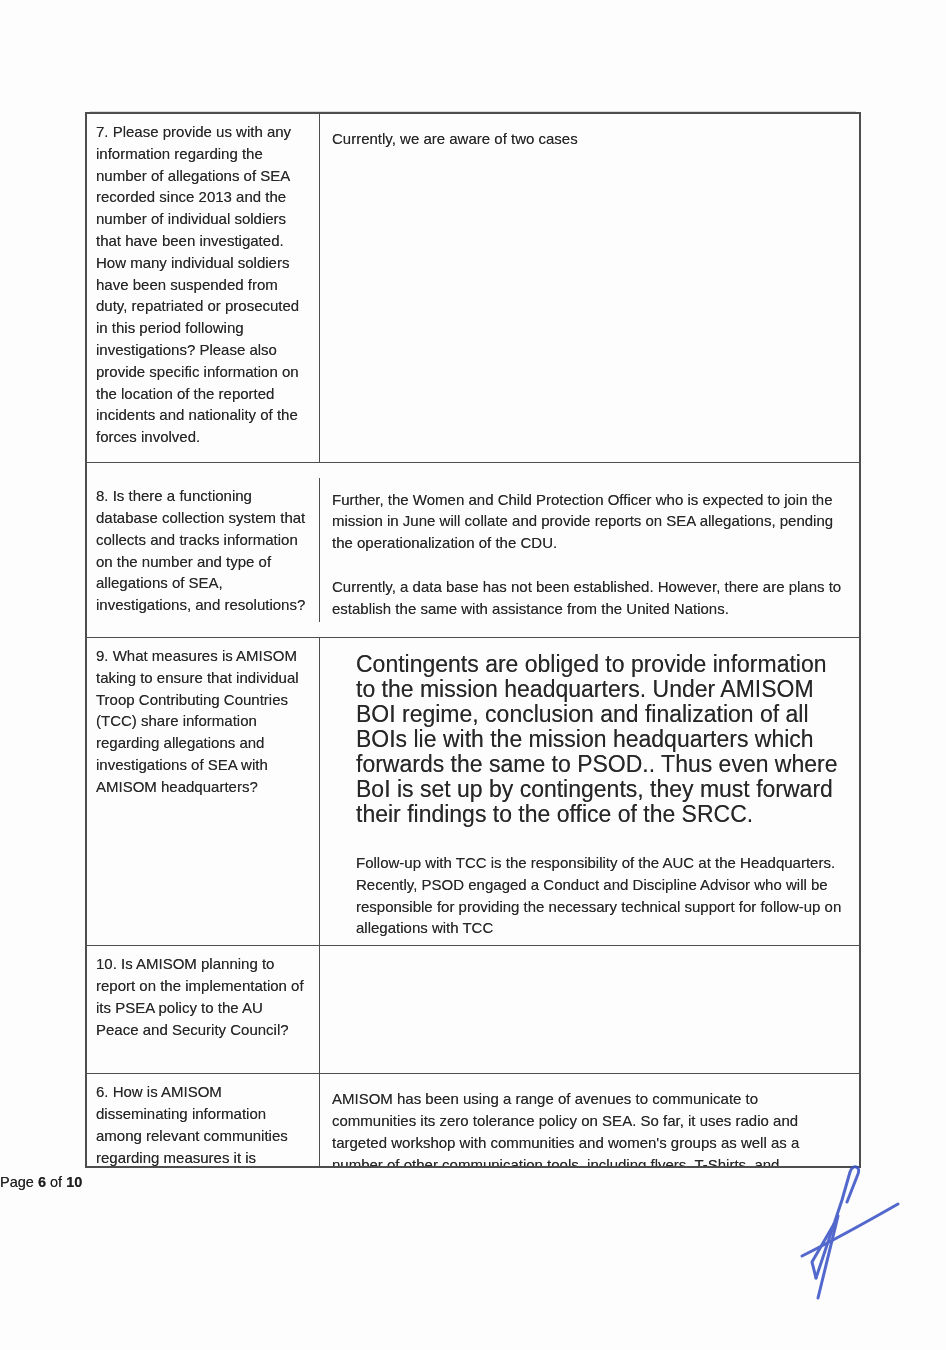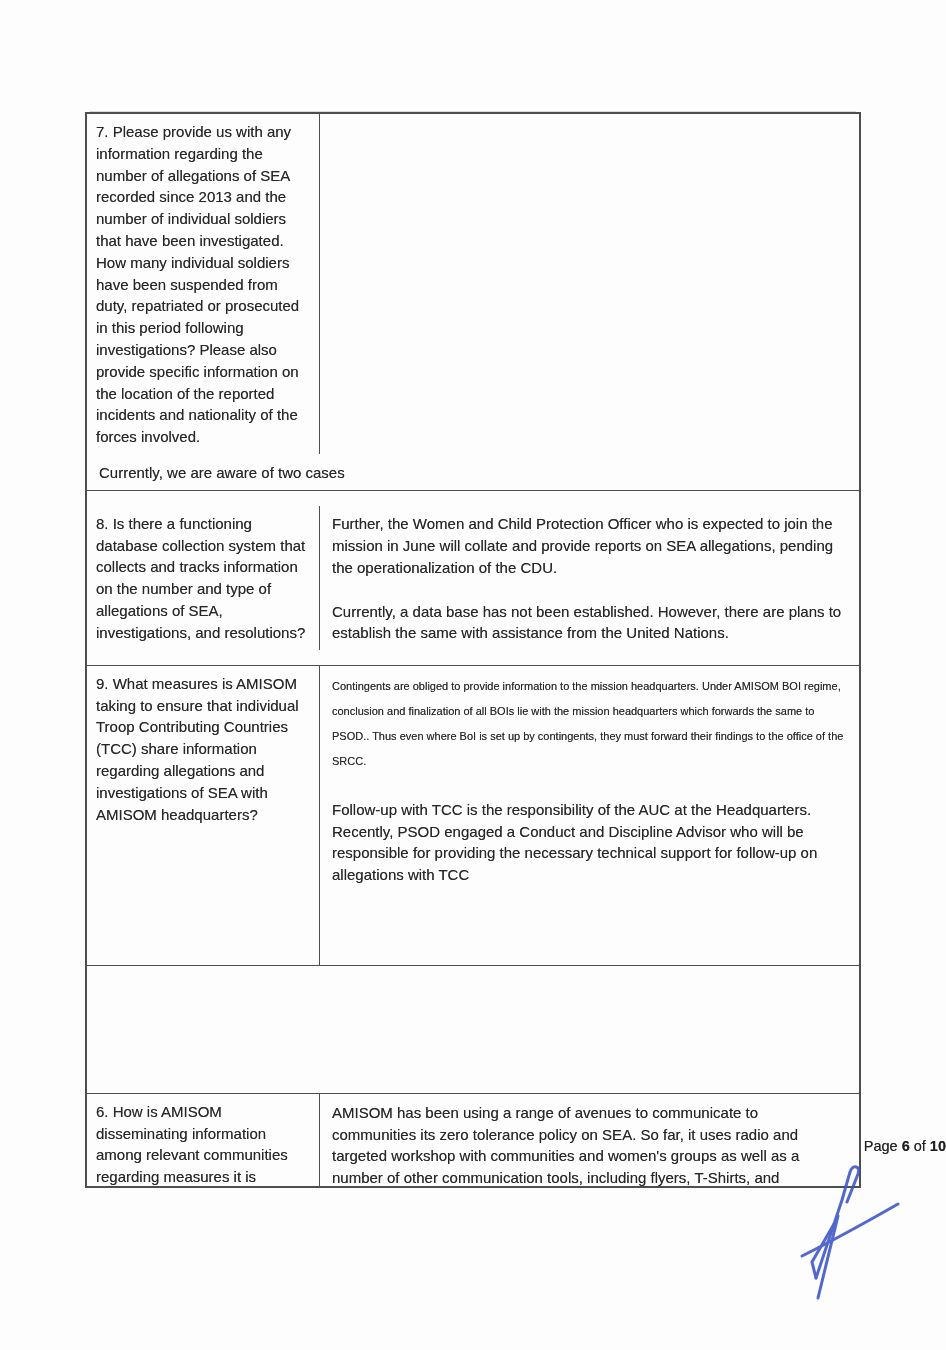--- a/index.html
+++ b/index.html
@@ -34,40 +34,40 @@
     border-right:1.5px solid #4e4e4e;
     box-sizing:border-box;
     padding:7px 10px 6px 9px;
     font-size:15px;line-height:21.8px;
     color:#272727;
     text-shadow:0 0 .5px rgba(20,20,20,.55);
   }
   .acell{
     flex:1 1 auto;
     box-sizing:border-box;
-    padding:8px 14px 6px 12px;
+    padding:14px 14px 6px 12px;
     font-size:15px;line-height:21.8px;
     color:#272727;
     text-shadow:0 0 .5px rgba(20,20,20,.55);
   }
   .acell p{margin:0 0 21.8px 0;}
   .acell p:last-child{margin-bottom:0;}
   .big-par{
-    font-size:11px;line-height:25px;
+    font-size:23px;line-height:25px;
     margin-bottom:25px !important;
   }
-  .r7{min-height:349px;flex-direction:column;}
+  .r7{min-height:349px;}
   .r8{min-height:175px;align-items:center;}
-  .r9{min-height:300px;}
+  .r9{min-height:300px;gap:24px;}
   .r10{min-height:128px;}
   .r11{min-height:92px;max-height:92px;}
   .footer{
     position:absolute;
-    left:0;top:1138px;width:946px;
-    text-align:right;
+    left:0;top:1174px;width:946px;
+    text-align:left;
     font-size:14.5px;color:#1f1f1f;
     text-shadow:0 0 .5px rgba(20,20,20,.6);
   }
   .footer b{font-weight:bold;}
   .signature{
     position:absolute;
     left:792px;top:1158px;
     width:130px;height:160px;
   }
 </style>
@@ -95,20 +95,21 @@
 
     <div class="row r9">
       <div class="qcell">9.  What measures is AMISOM taking to ensure that individual Troop Contributing Countries (TCC) share information regarding allegations and investigations of SEA with AMISOM headquarters?</div>
       <div class="acell">
         <p class="big-par">Contingents are obliged to provide information to the mission headquarters. Under AMISOM BOI regime, conclusion and finalization of all BOIs lie with the mission headquarters which forwards the same to  PSOD.. Thus even where BoI is set up by contingents, they must forward their findings to the office of the SRCC.</p>
         <p>Follow-up with TCC is the responsibility of the AUC at the Headquarters. Recently, PSOD engaged a Conduct and Discipline Advisor who will be responsible for providing the necessary technical support for follow-up on allegations with TCC</p>
       </div>
     </div>
 
     <div class="row r10">
+      <div class="qcell">10. Is AMISOM planning to report on the implementation of its PSEA policy to the AU Peace and Security Council?</div>
     </div>
 
     <div class="row r11">
       <div class="qcell">6. How is AMISOM disseminating information among relevant communities regarding measures it is</div>
       <div class="acell">
         <p>AMISOM has been using a range of avenues to communicate to communities its zero tolerance policy on SEA. So far, it uses radio and targeted workshop with communities and women's groups as well as a number of other communication tools, including flyers, T-Shirts, and</p>
       </div>
     </div>
 
   </div>

